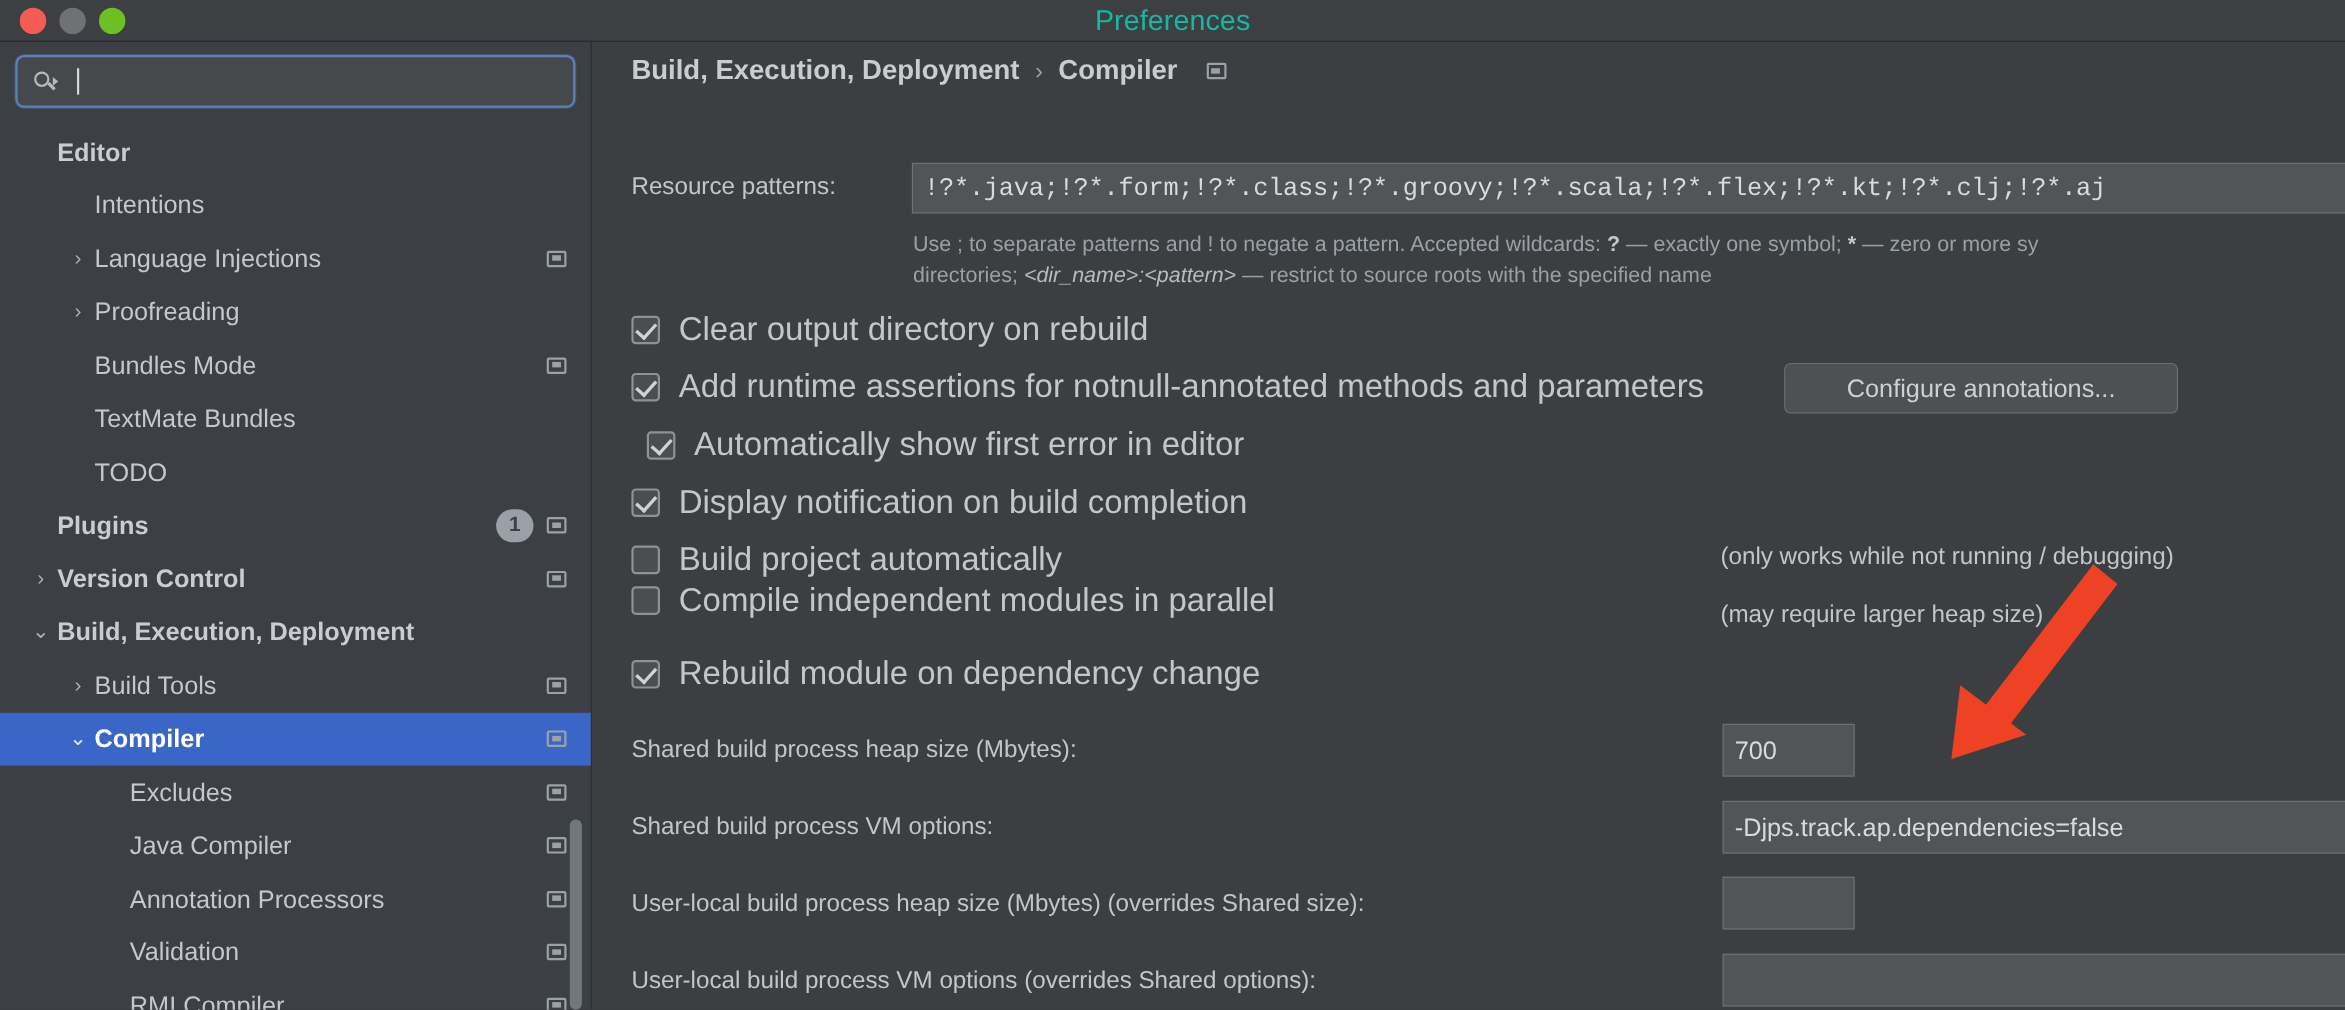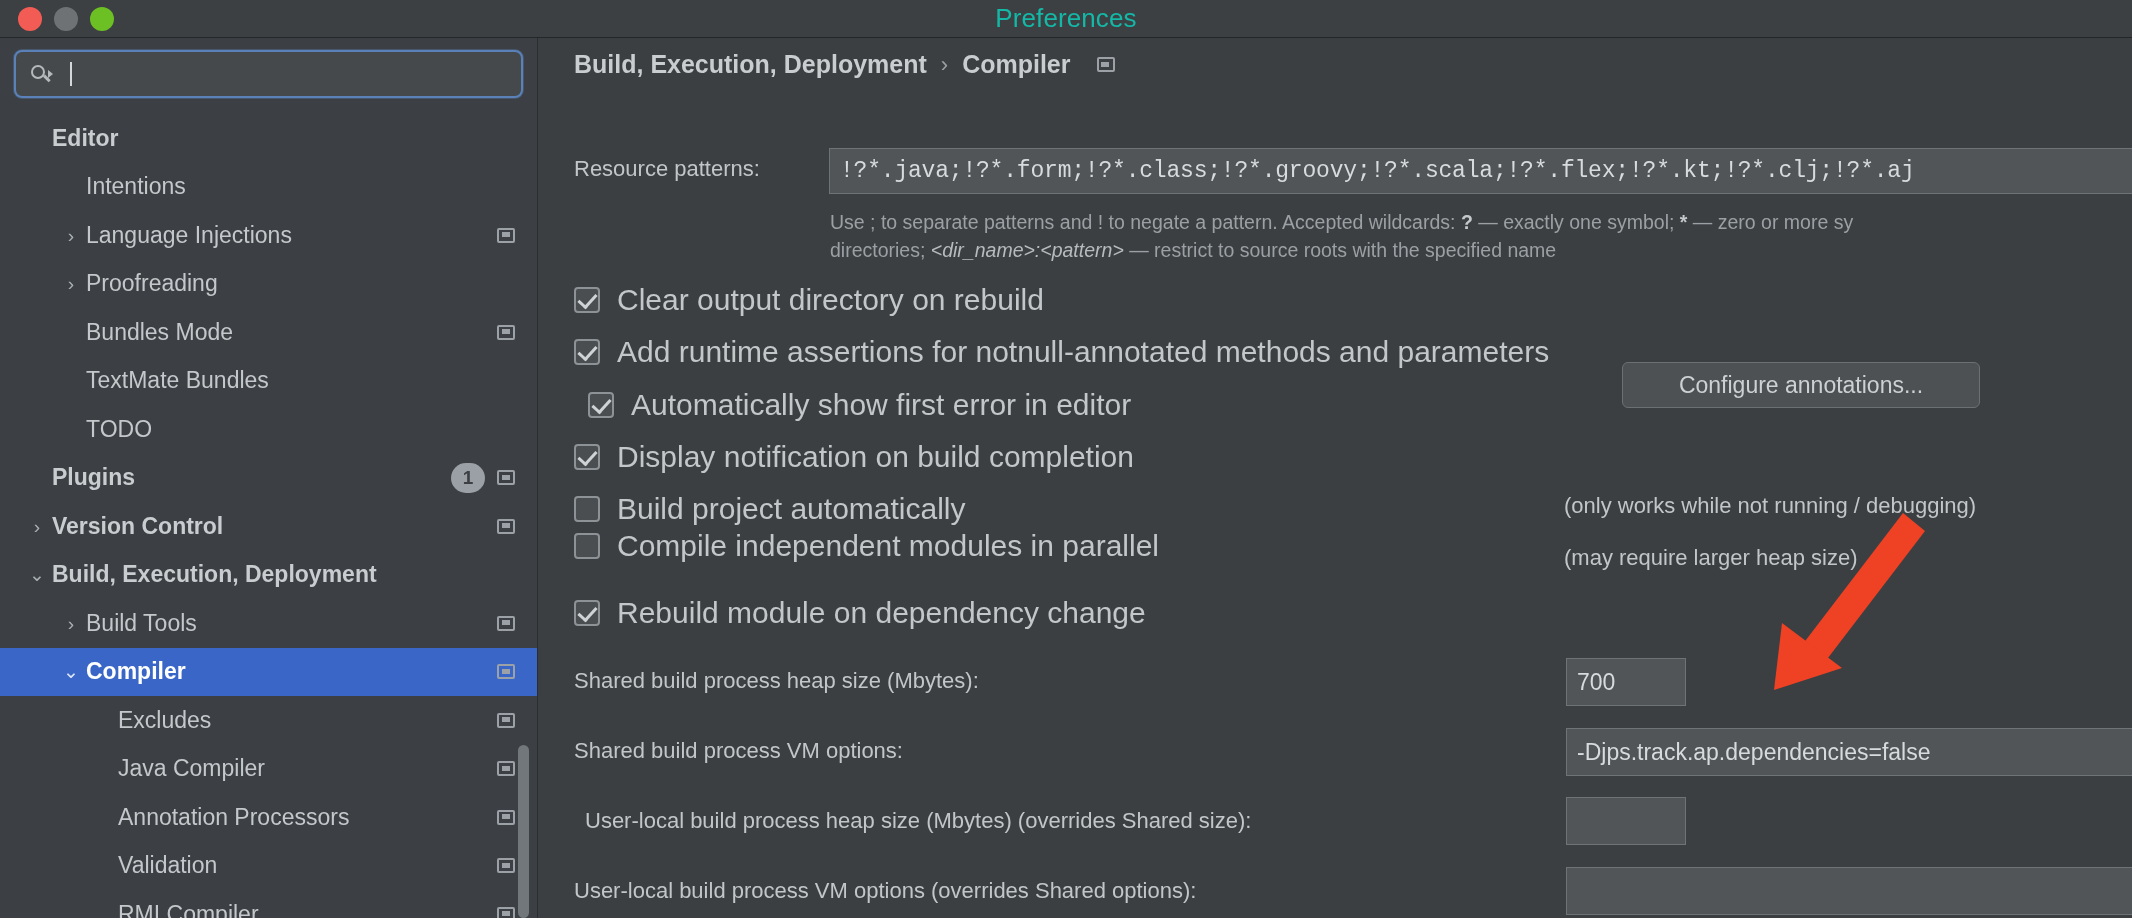--- a/index.html
+++ b/index.html
@@ -155,21 +155,20 @@
   }
   .cbrow .cblabel { font-size: 30px; color: #c3c7ca; margin-left: 17px; white-space: nowrap; }
 
   .note { position: absolute; font-size: 22px; color: #c2c6c9; white-space: nowrap; }
 
   .btn {
     position: absolute; background: #4d5153; border: 1px solid #6b7073;
     border-radius: 6px; color: #cdd1d4; font-size: 23px;
     display: flex; align-items: center; justify-content: center;
     padding: 0 22px;
-    margin-top: 32px;
   }
 
   .arrow-annot { position: absolute; left: 1760px; top: 505px; pointer-events: none; }
 </style>
 </head>
 <body>
 
 <div class="window">
 
   <div class="titlebar">
@@ -340,21 +339,21 @@
       <span class="cbox checked"></span>
       <span class="cblabel">Rebuild module on dependency change</span>
     </div>
 
     <div class="field-label" style="left:35px; top:630px;">Shared build process heap size (Mbytes):</div>
     <div class="txtfield sans" style="left:1027px; top:620px; width:120px; height:48px;">700</div>
 
     <div class="field-label" style="left:35px; top:700px;">Shared build process VM options:</div>
     <div class="txtfield sans" style="left:1027px; top:690px; width:573px; height:48px;">-Djps.track.ap.dependencies=false</div>
 
-    <div class="field-label" style="left:46px; top:770px;">User-local build process heap size (Mbytes) (overrides Shared size):</div>
+    <div class="field-label" style="left:35px; top:770px;">User-local build process heap size (Mbytes) (overrides Shared size):</div>
     <div class="txtfield sans" style="left:1027px; top:759px; width:120px; height:48px;"></div>
 
     <div class="field-label" style="left:35px; top:840px;">User-local build process VM options (overrides Shared options):</div>
     <div class="txtfield sans" style="left:1027px; top:829px; width:573px; height:48px;"></div>
 
   </div>
 
   <svg class="arrow-annot" width="180" height="200" viewBox="0 0 180 200">
     <g fill="#ef4123">
       <path d="M143 8 L165 26 L58 166 L36 148 Z"></path>

